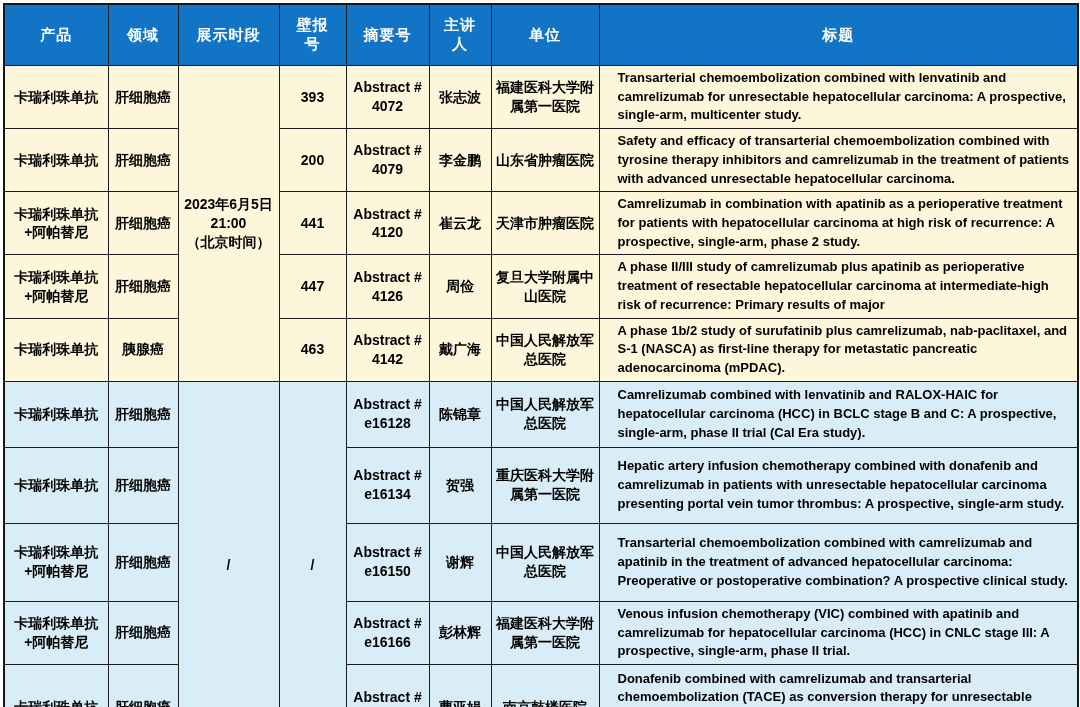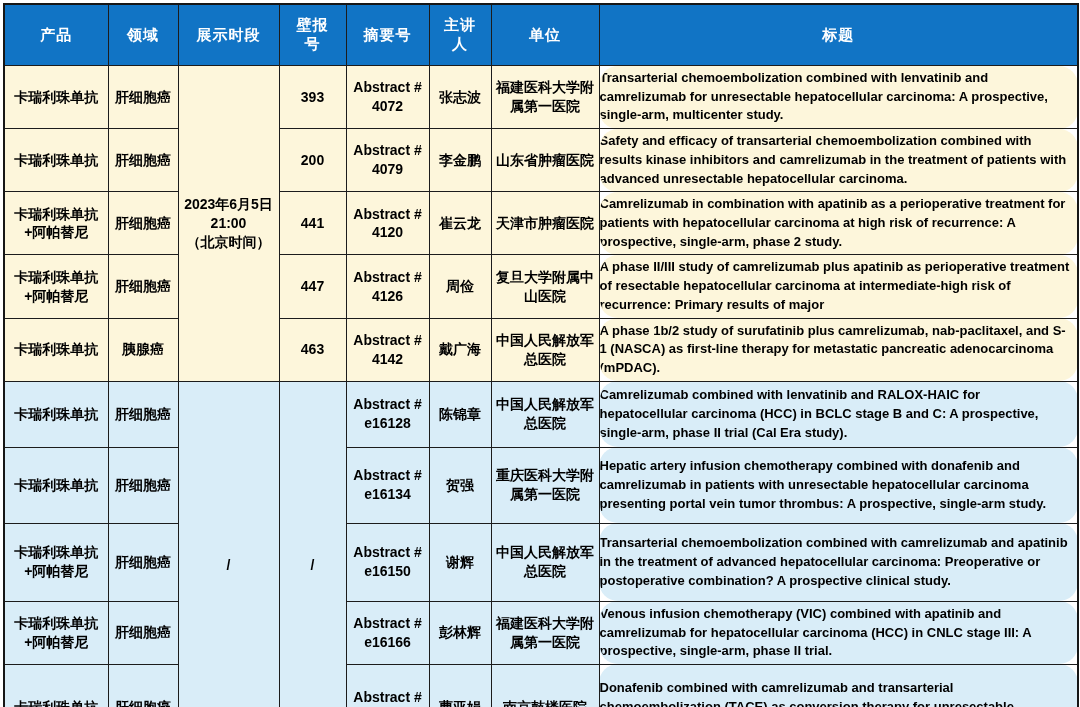--- a/index.html
+++ b/index.html
@@ -22,22 +22,21 @@
     background:#1174c5;color:#ffffff;
     font-size:15px;height:25px;padding:11px;letter-spacing:1px;
   }
   tr.sec0 td{background:#fdf6db;}
   tr.sec1 td{background:#d9edf8;}
   .zh{font-size:14px;line-height:1.35;}
   .num{font-size:14px;line-height:1.35;}
   .pre{white-space:pre-line;}
   .title-en{
     text-align:left;font-size:13px;line-height:1.44;
-    padding:3px 6px 3px 0;
-    border-radius:19px;
+    padding:3px 6px 3px 18px;
   }
 </style>
 </head>
 <body>
 
 <div class="page">
   <table>
     <colgroup>
       <col style="width:104px">
       <col style="width:70px">
@@ -75,21 +74,21 @@
           <td class="title-en">Transarterial chemoembolization combined with lenvatinib and camrelizumab for unresectable hepatocellular carcinoma: A prospective, single-arm, multicenter study.</td>
         </tr>
         <tr class="sec0" style="height: 63px;">
           <td class="zh pre">卡瑞利珠单抗</td>
           <td class="zh">肝细胞癌</td>
           <td class="num">200</td>
           <td class="num pre">Abstract #
 4079</td>
           <td class="zh">李金鹏</td>
           <td class="zh">山东省肿瘤医院</td>
-          <td class="title-en">Safety and efficacy of transarterial chemoembolization combined with results kinase inhibitors and camrelizumab in the treatment of patients with advanced unresectable hepatocellular carcinoma.</td>
+          <td class="title-en">Safety and efficacy of transarterial chemoembolization combined with tyrosine therapy inhibitors and camrelizumab in the treatment of patients with advanced unresectable hepatocellular carcinoma.</td>
         </tr>
         <tr class="sec0" style="height: 63px;">
           <td class="zh pre">卡瑞利珠单抗
 +阿帕替尼</td>
           <td class="zh">肝细胞癌</td>
           <td class="num">441</td>
           <td class="num pre">Abstract #
 4120</td>
           <td class="zh">崔云龙</td>
           <td class="zh">天津市肿瘤医院</td>

